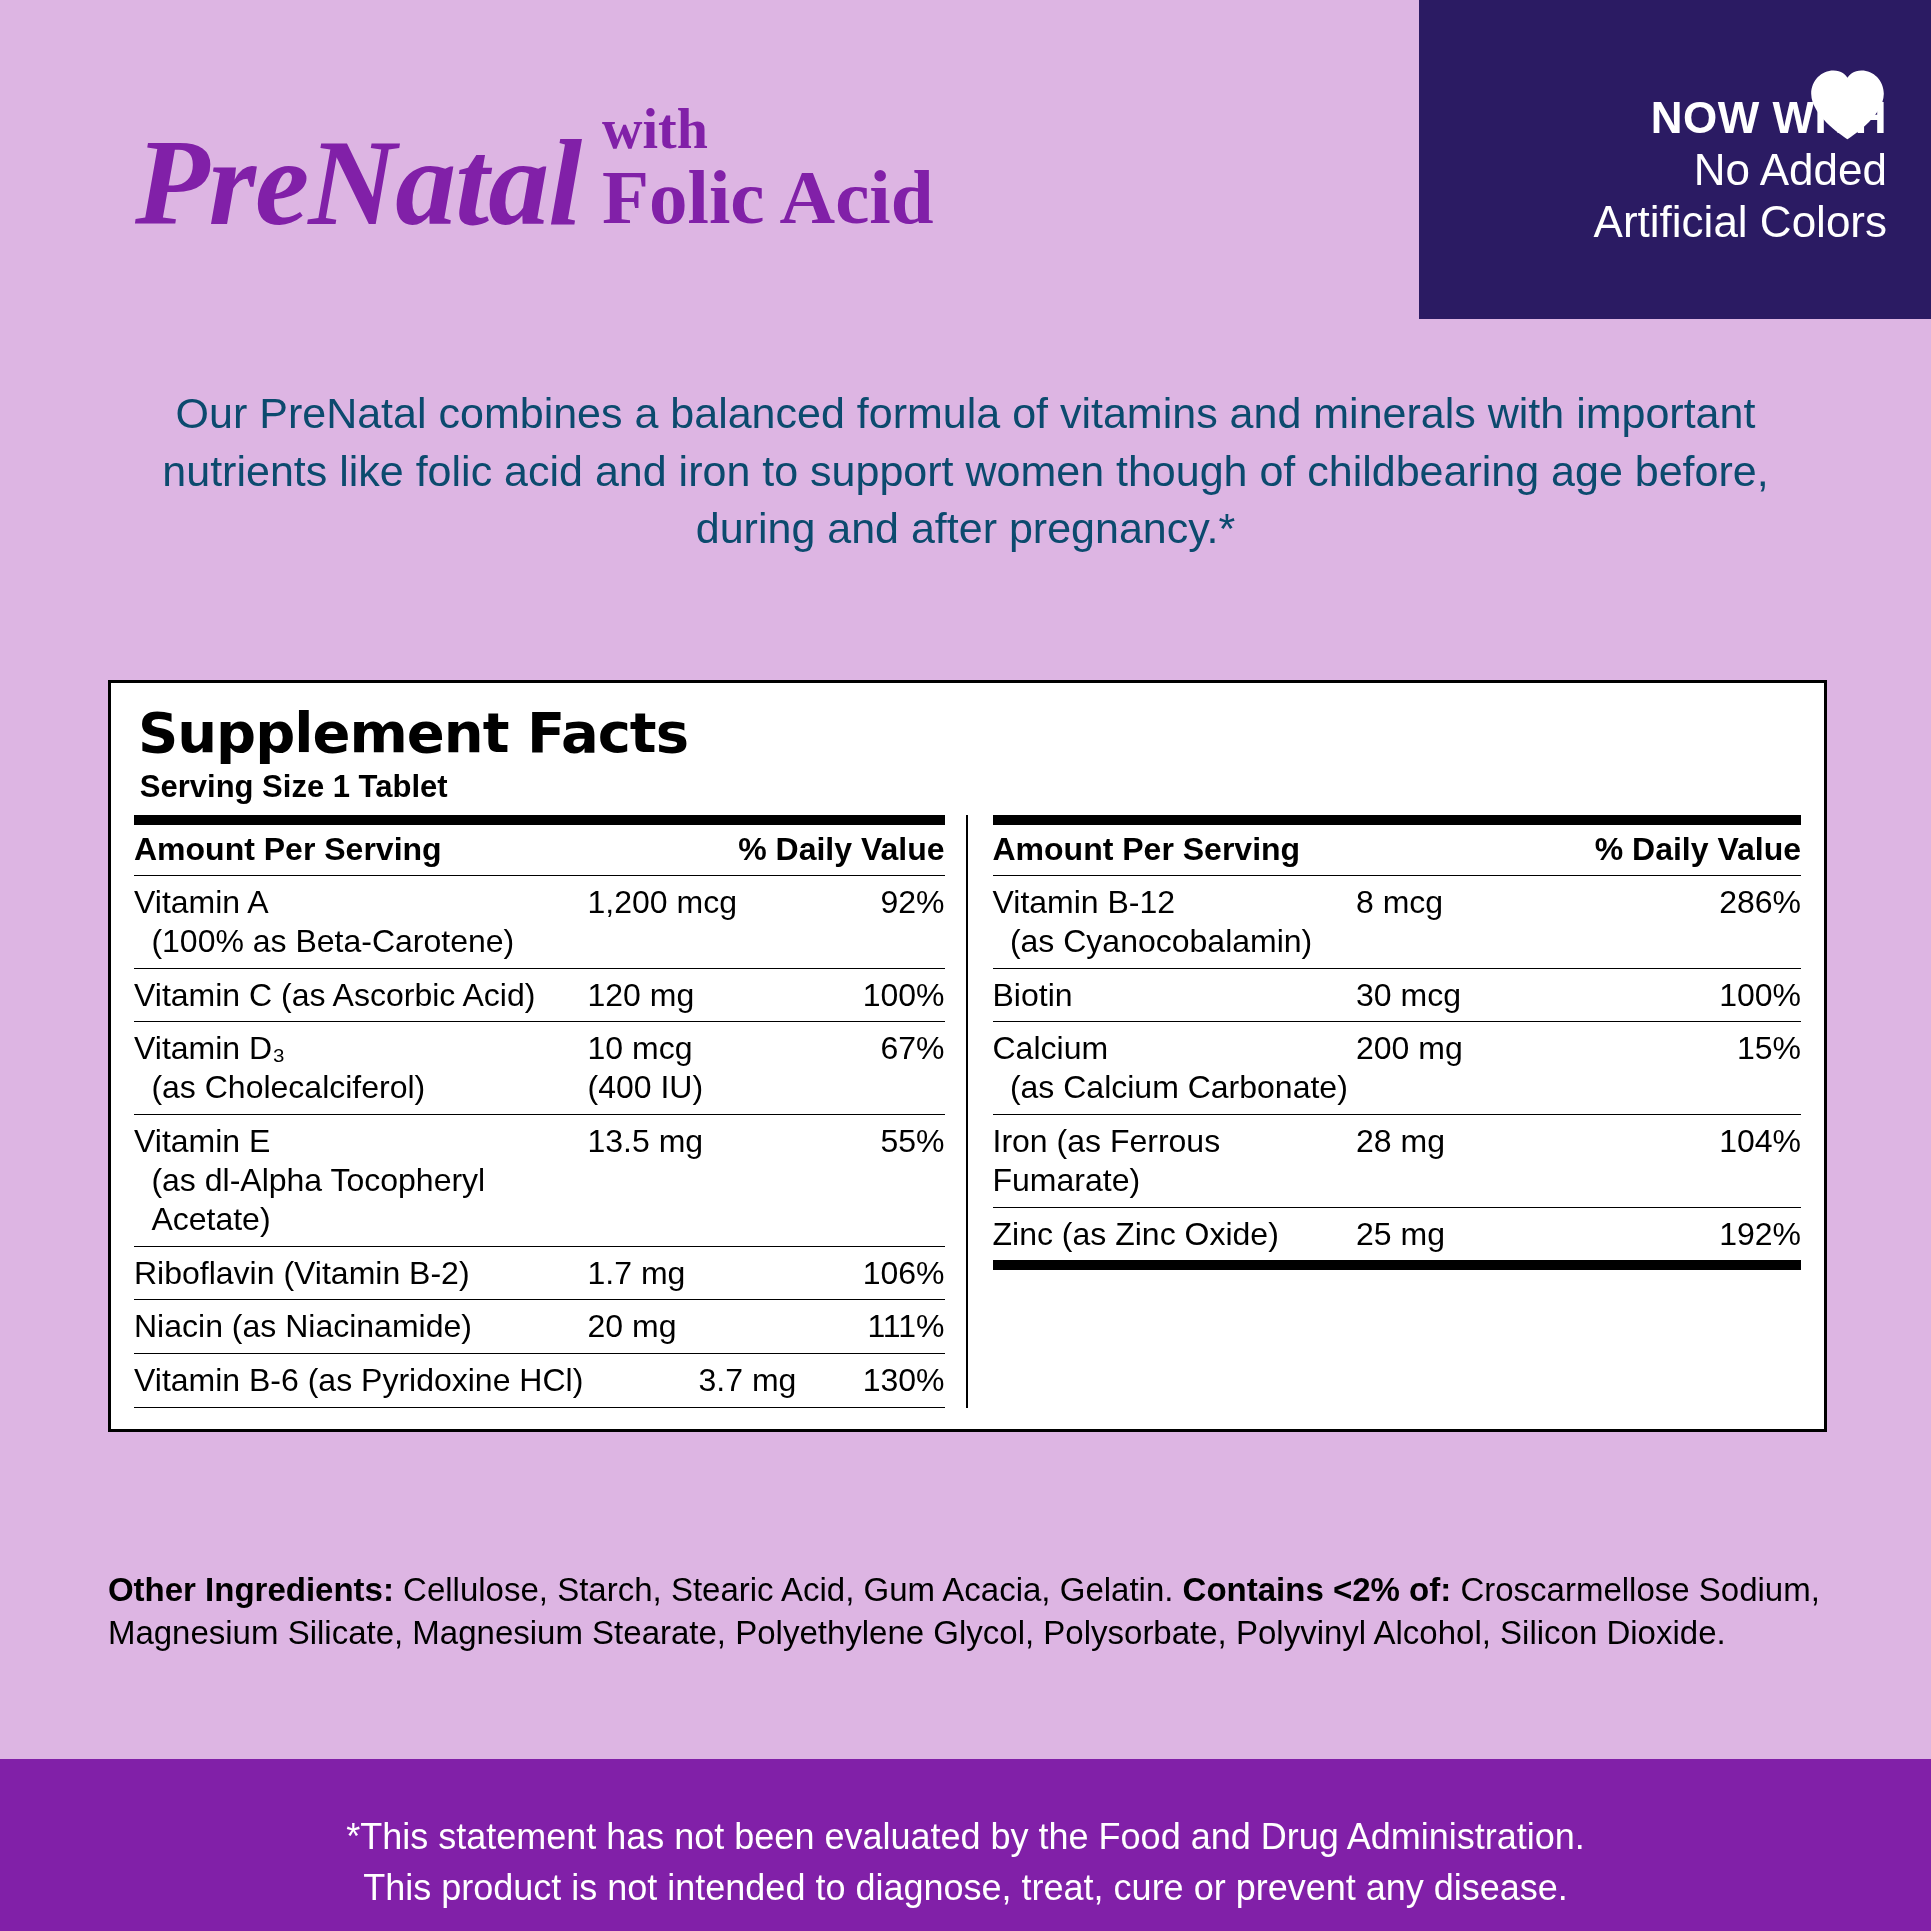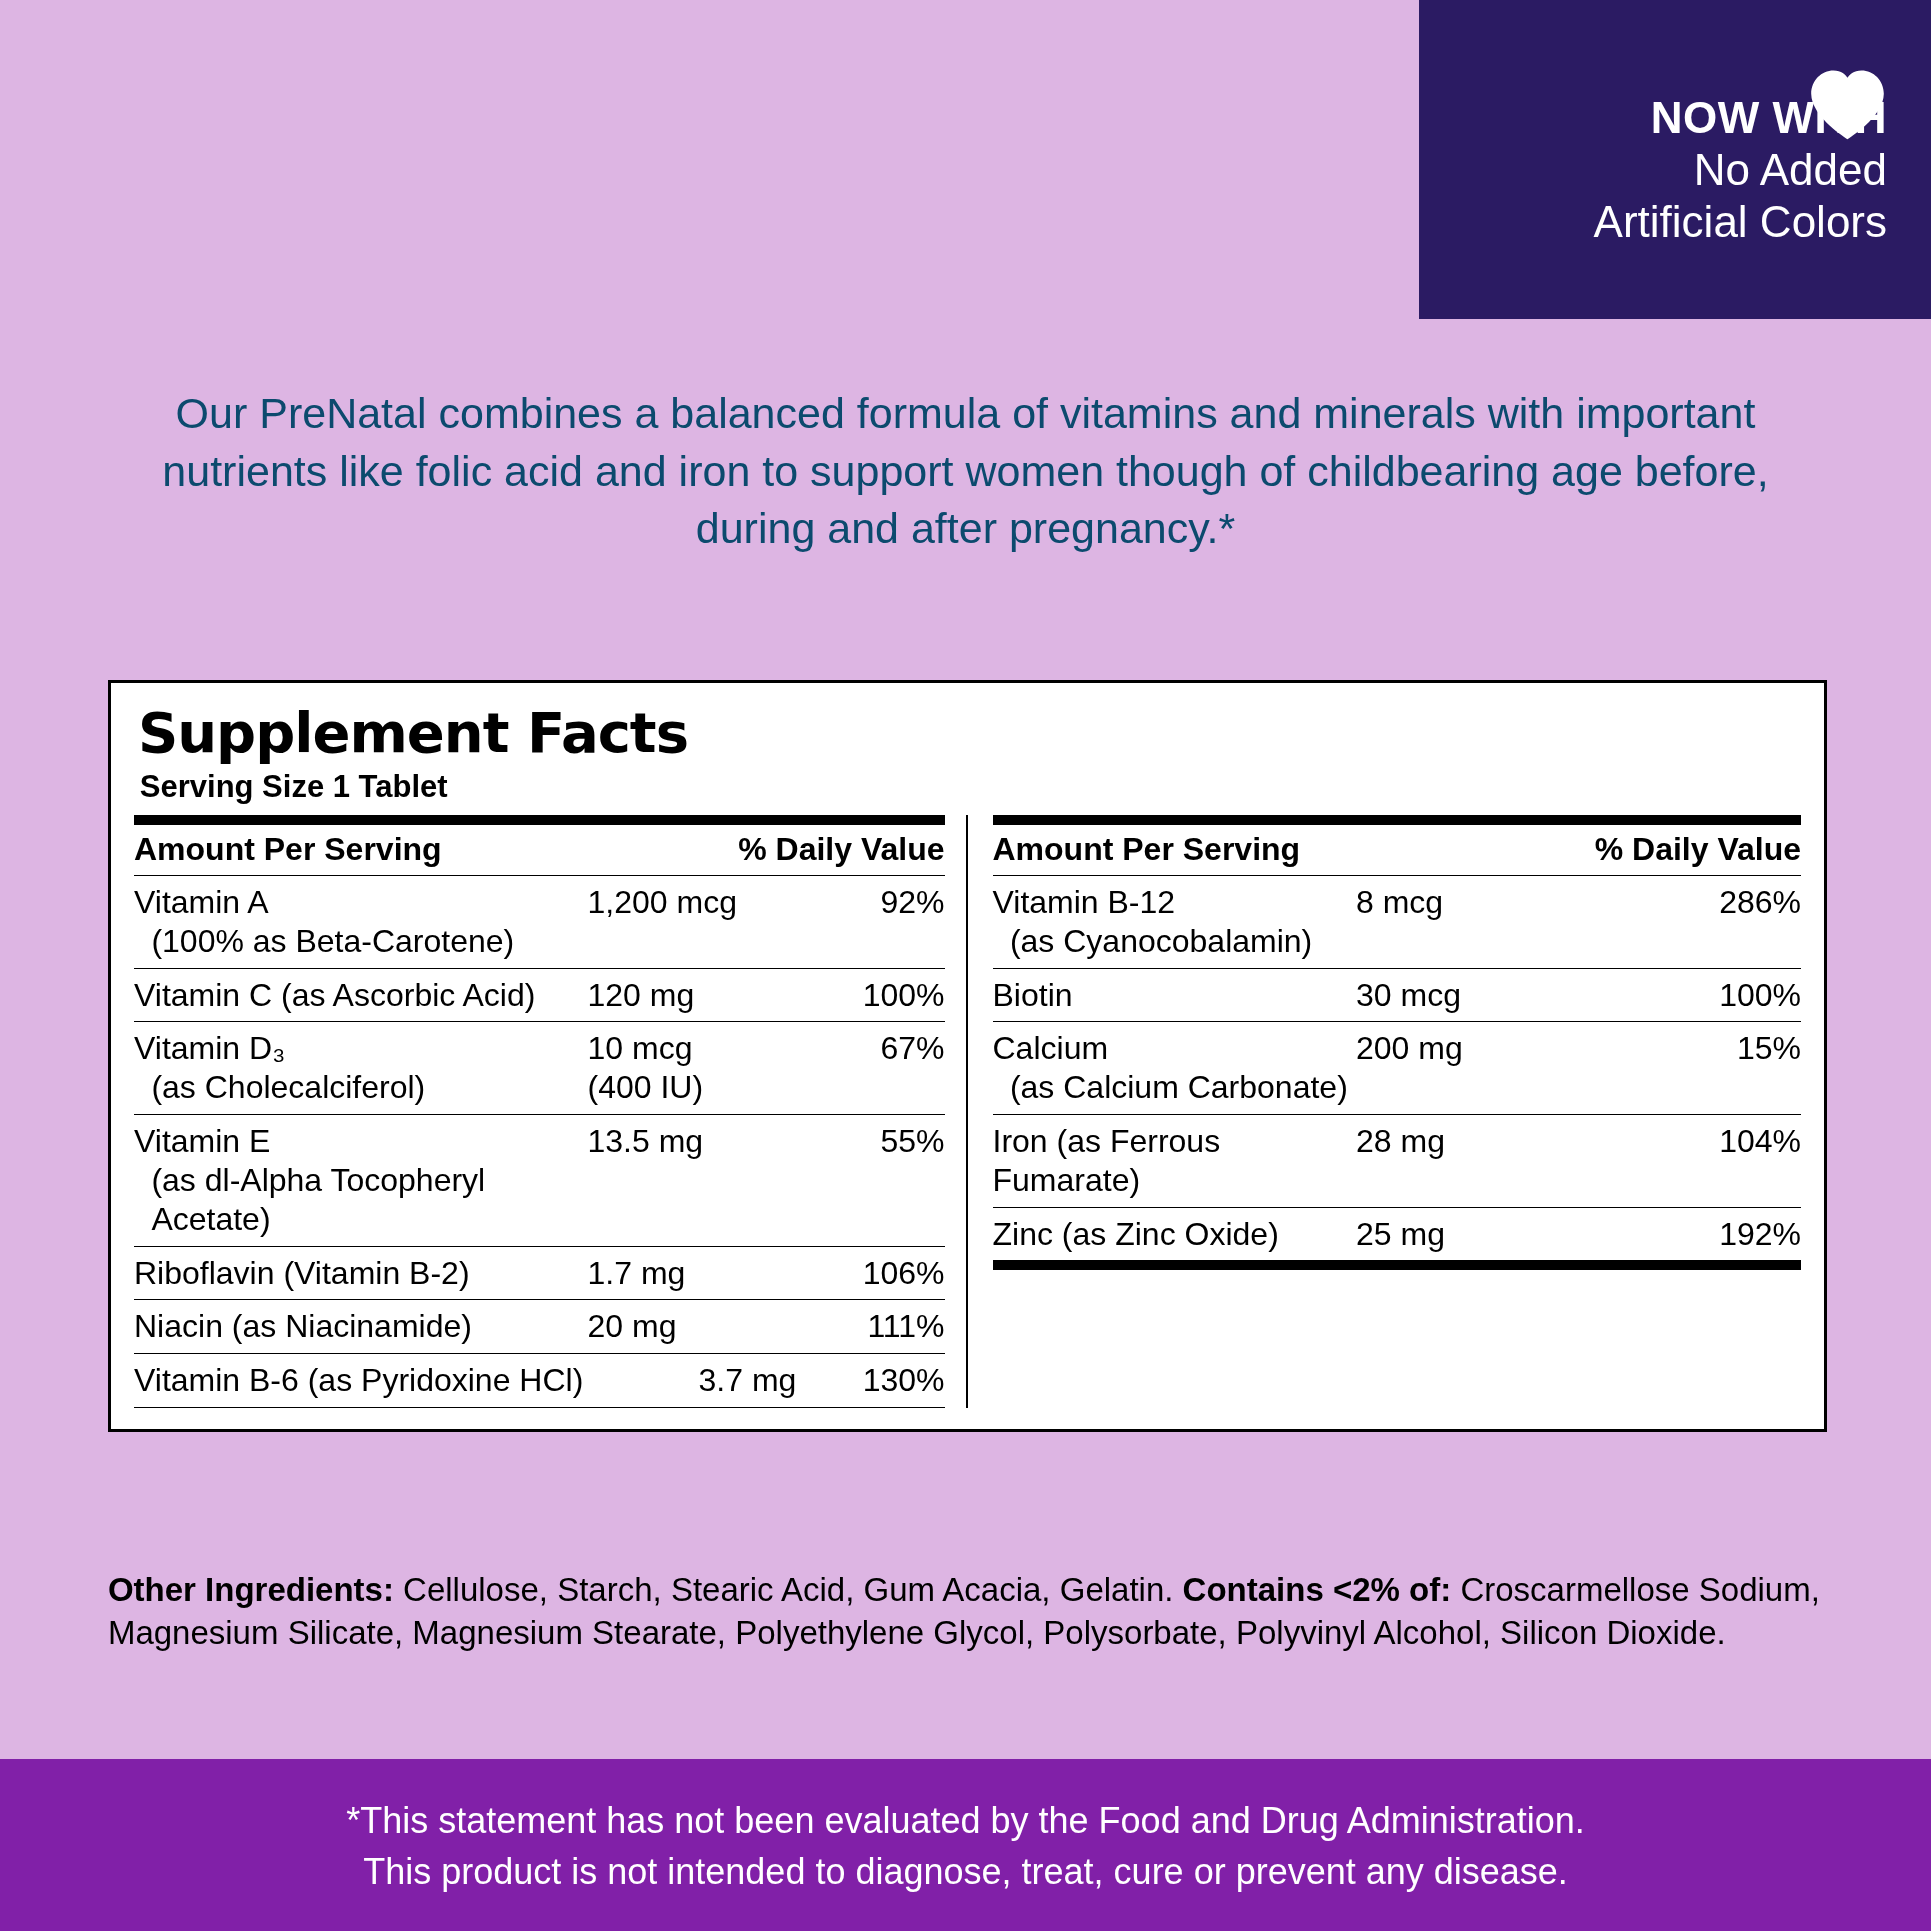--- a/index.html
+++ b/index.html
@@ -173,29 +173,36 @@
   
   .footer {
     position: absolute;
     left: 0;
     bottom: 0;
     width: 1931px;
     height: 172px;
     background: #8120a8;
     color: #ffffff;
     text-align: center;
-    padding-top: 36px;
+    padding-top: 52px;
     font-size: 36px;
     line-height: 1.42;
   }
 </style>
 </head>
 <body>
 
 <div class="header">
+  <div class="brand-title">
+    <span class="brand-main">PreNatal</span>
+    <span class="brand-sub">
+      <span class="with">with</span>
+      <span class="folic">Folic Acid</span>
+    </span>
+  </div>
 
   <div class="badge">
     <svg class="heart-icon" viewBox="0 0 32 32">
       <path d="M16 29S2 20.5 2 11.5C2 6.3 6 2.5 10.6 2.5c3 0 4.8 1.7 5.4 2.8.6-1.1 2.4-2.8 5.4-2.8C26 2.5 30 6.3 30 11.5 30 20.5 16 29 16 29z" fill="#ffffff"></path>
     </svg>
     <div class="line1">NOW WITH</div>
     <div class="line2">No Added</div>
     <div class="line3">Artificial Colors</div>
   </div>
 </div>

